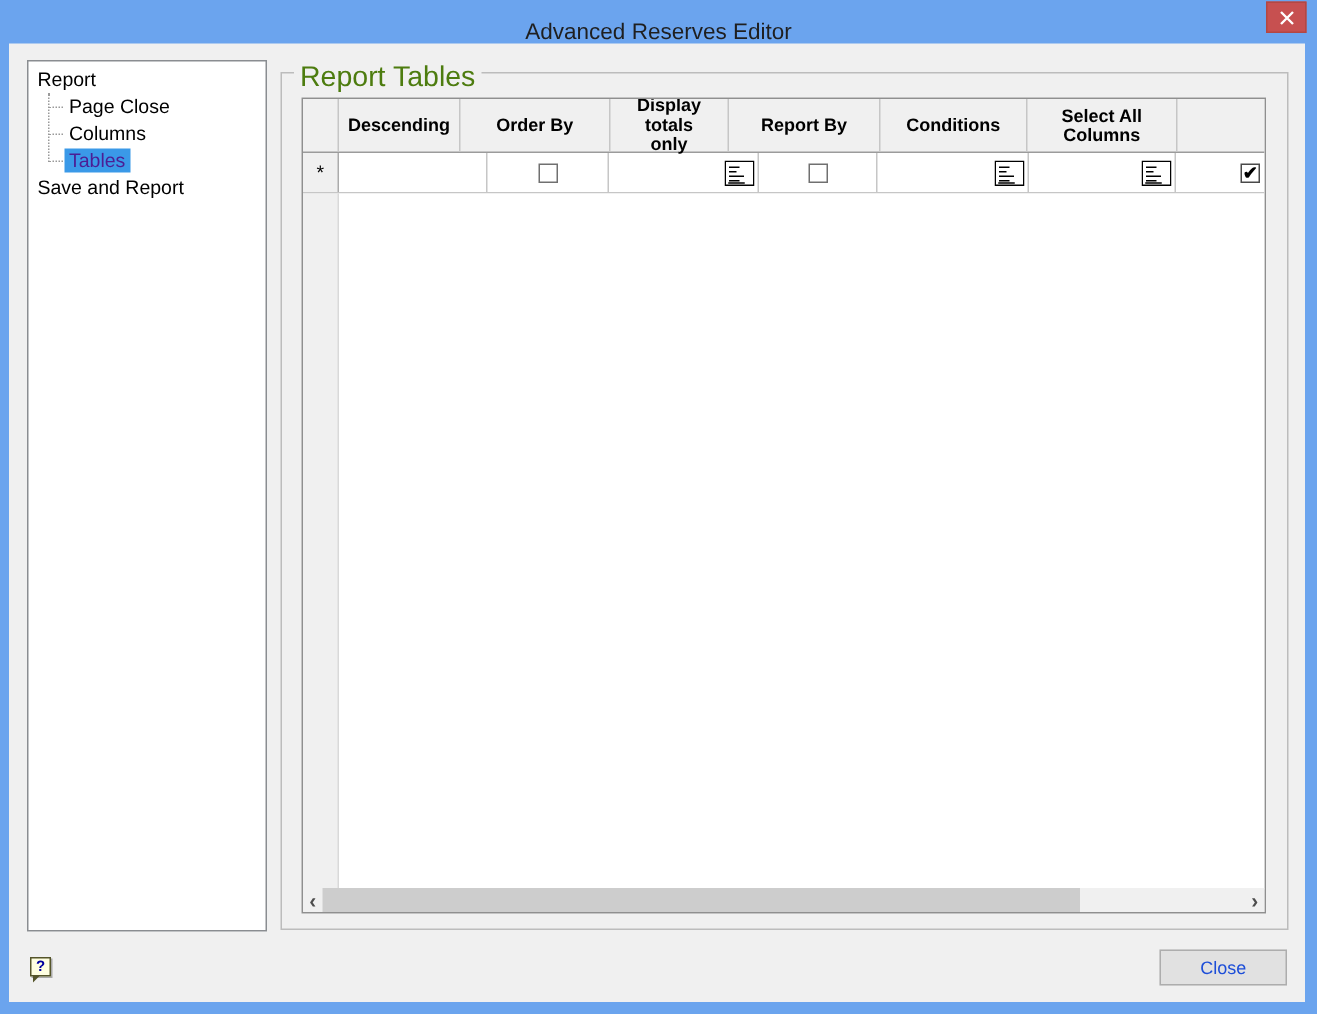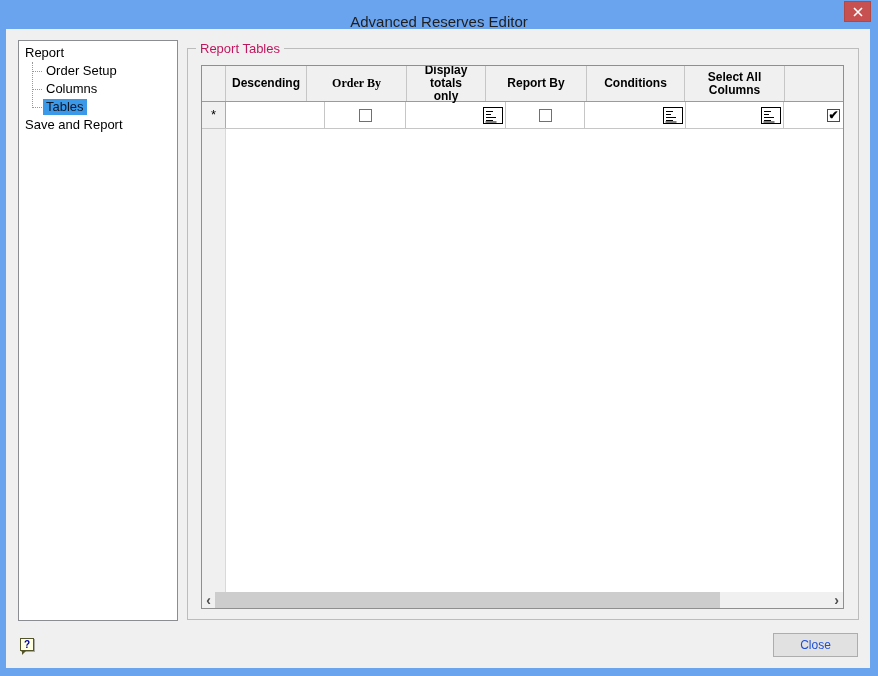--- a/index.html
+++ b/index.html
@@ -23,27 +23,27 @@
   .tree { position:relative; padding-top:3px; }
   .tree-vline { position:absolute; left:13px; top:21px; height:46px; width:0;
                 border-left:1px dotted #9a9a9a; }
   .tree-item { position:relative; height:18px; display:flex; align-items:center;
                font-size:13px; color:#000; cursor:default; }
   .tree-item .tree-connector { position:absolute; left:13px; top:9px; width:10px;
                height:0; border-top:1px dotted #9a9a9a; }
   .tree-label { padding:0 3px; line-height:16px; white-space:nowrap; }
   .tree-item.root .tree-label { margin-left:3px; }
   .tree-item.child .tree-label { margin-left:24px; }
-  .tree-label.selected { background: var(--selection-blue, #3a99e8); color:#0f172a; }
+  .tree-label.selected { background: var(--selection-blue, #3a99e8); color:#4c1d95; }
 
   
   .groupbox { position:absolute; left:181px; top:19px; width:672px; height:572px;
               border:1px solid #bcbcbc; }
   .group-label { position:absolute; left:8px; top:-8px; background:#f0f0f0;
-                 padding:0 4px; font-size:13px; color:#be185d; }
+                 padding:0 4px; font-size:19px; color:#4d7c0f; }
 
   
   .grid { position:absolute; left:13px; top:16px; width:643px; height:544px;
           background:#fff; border:1px solid #8f8f8f; overflow:hidden; }
   .ghead { display:flex; height:36px; background:#f0f0f0; border-bottom:1px solid #9b9b9b; }
   .hcell { flex:none; border-right:1px solid #c6c6c6; display:flex;
            align-items:center; justify-content:center; }
   .hcell .hlabel { font-size:12px; font-weight:bold; text-align:center;
                    white-space:pre-line; line-height:13px; color:#000; }
   .grow { display:flex; height:27px; border-bottom:1px solid #c6c6c6; background:#fff; }
@@ -99,21 +99,21 @@
 <div class="client">
 
   <div class="sidebar">
     <div class="tree" id="tree">
       <div class="tree-vline"></div>
     <div class="tree-item root">
           <span class="tree-label">Report</span>
         </div>
         <div class="tree-item child">
           <span class="tree-connector"></span>
-          <span class="tree-label">Order Setup</span>
+          <span class="tree-label">Page Close</span>
         </div>
         <div class="tree-item child">
           <span class="tree-connector"></span>
           <span class="tree-label">Columns</span>
         </div>
         <div class="tree-item child">
           <span class="tree-connector"></span>
           <span class="tree-label selected">Tables</span>
         </div>
         <div class="tree-item root">
@@ -126,21 +126,21 @@
     <span class="group-label">Report Tables</span>
 
     <div class="grid">
       <div class="ghead" id="grid-header">
           <div class="hcell" style="width: 24px;">
             <span class="hlabel"></span>
           </div>
           <div class="hcell" style="width: 81px;">
             <span class="hlabel">Descending</span>
           </div>
-          <div class="hcell" style="width: 100px; font-family: Liberation Serif, serif;">
+          <div class="hcell" style="width: 100px;">
             <span class="hlabel">Order By</span>
           </div>
           <div class="hcell" style="width: 79px;">
             <span class="hlabel">Display totals
 only</span>
           </div>
           <div class="hcell" style="width: 101px; justify-content: center;">
             <span class="hlabel">Report By</span>
           </div>
           <div class="hcell" style="width: 98px;">

